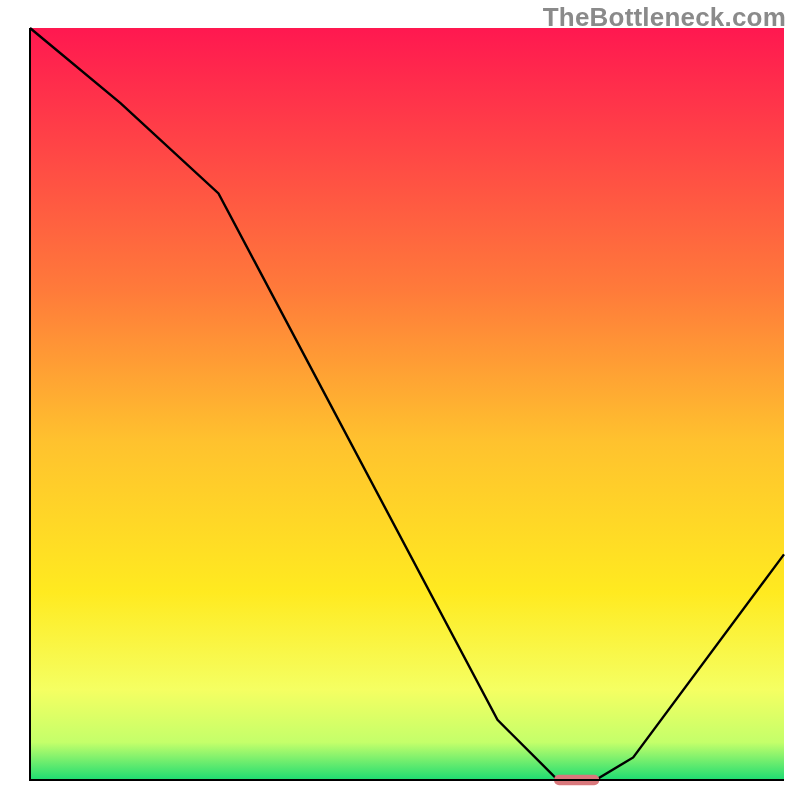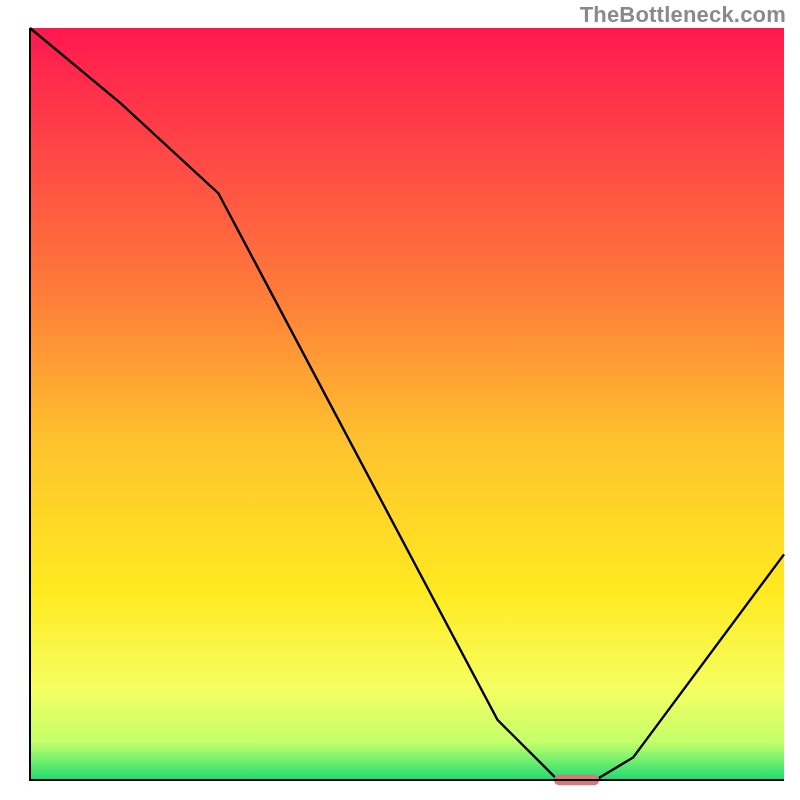--- a/index.html
+++ b/index.html
@@ -1,17 +1,17 @@
 <!DOCTYPE html>
 <html><head>
 <meta charset="utf-8">
 <style>
   html,body{margin:0;padding:0;width:800px;height:800px;background:#fff;font-family:Arial,Helvetica,sans-serif}
   .wrap{position:relative;width:800px;height:800px}
-  .attribution{position:absolute;top:2px;right:14px;font-size:22px;font-weight:600;color:#8a8a8a;letter-spacing:.2px}
+  .attribution{position:absolute;top:2px;right:14px;font-size:26px;font-weight:600;color:#8a8a8a;letter-spacing:.2px}
   svg{display:block}
 </style>
 </head>
 <body>
 
 <div class="wrap">
   <div class="attribution">TheBottleneck.com</div>
   <svg id="chart-svg" width="800" height="800" viewBox="0 0 800 800">
     <defs>
       <linearGradient id="bg-grad" x1="0" y1="0" x2="0" y2="1">

